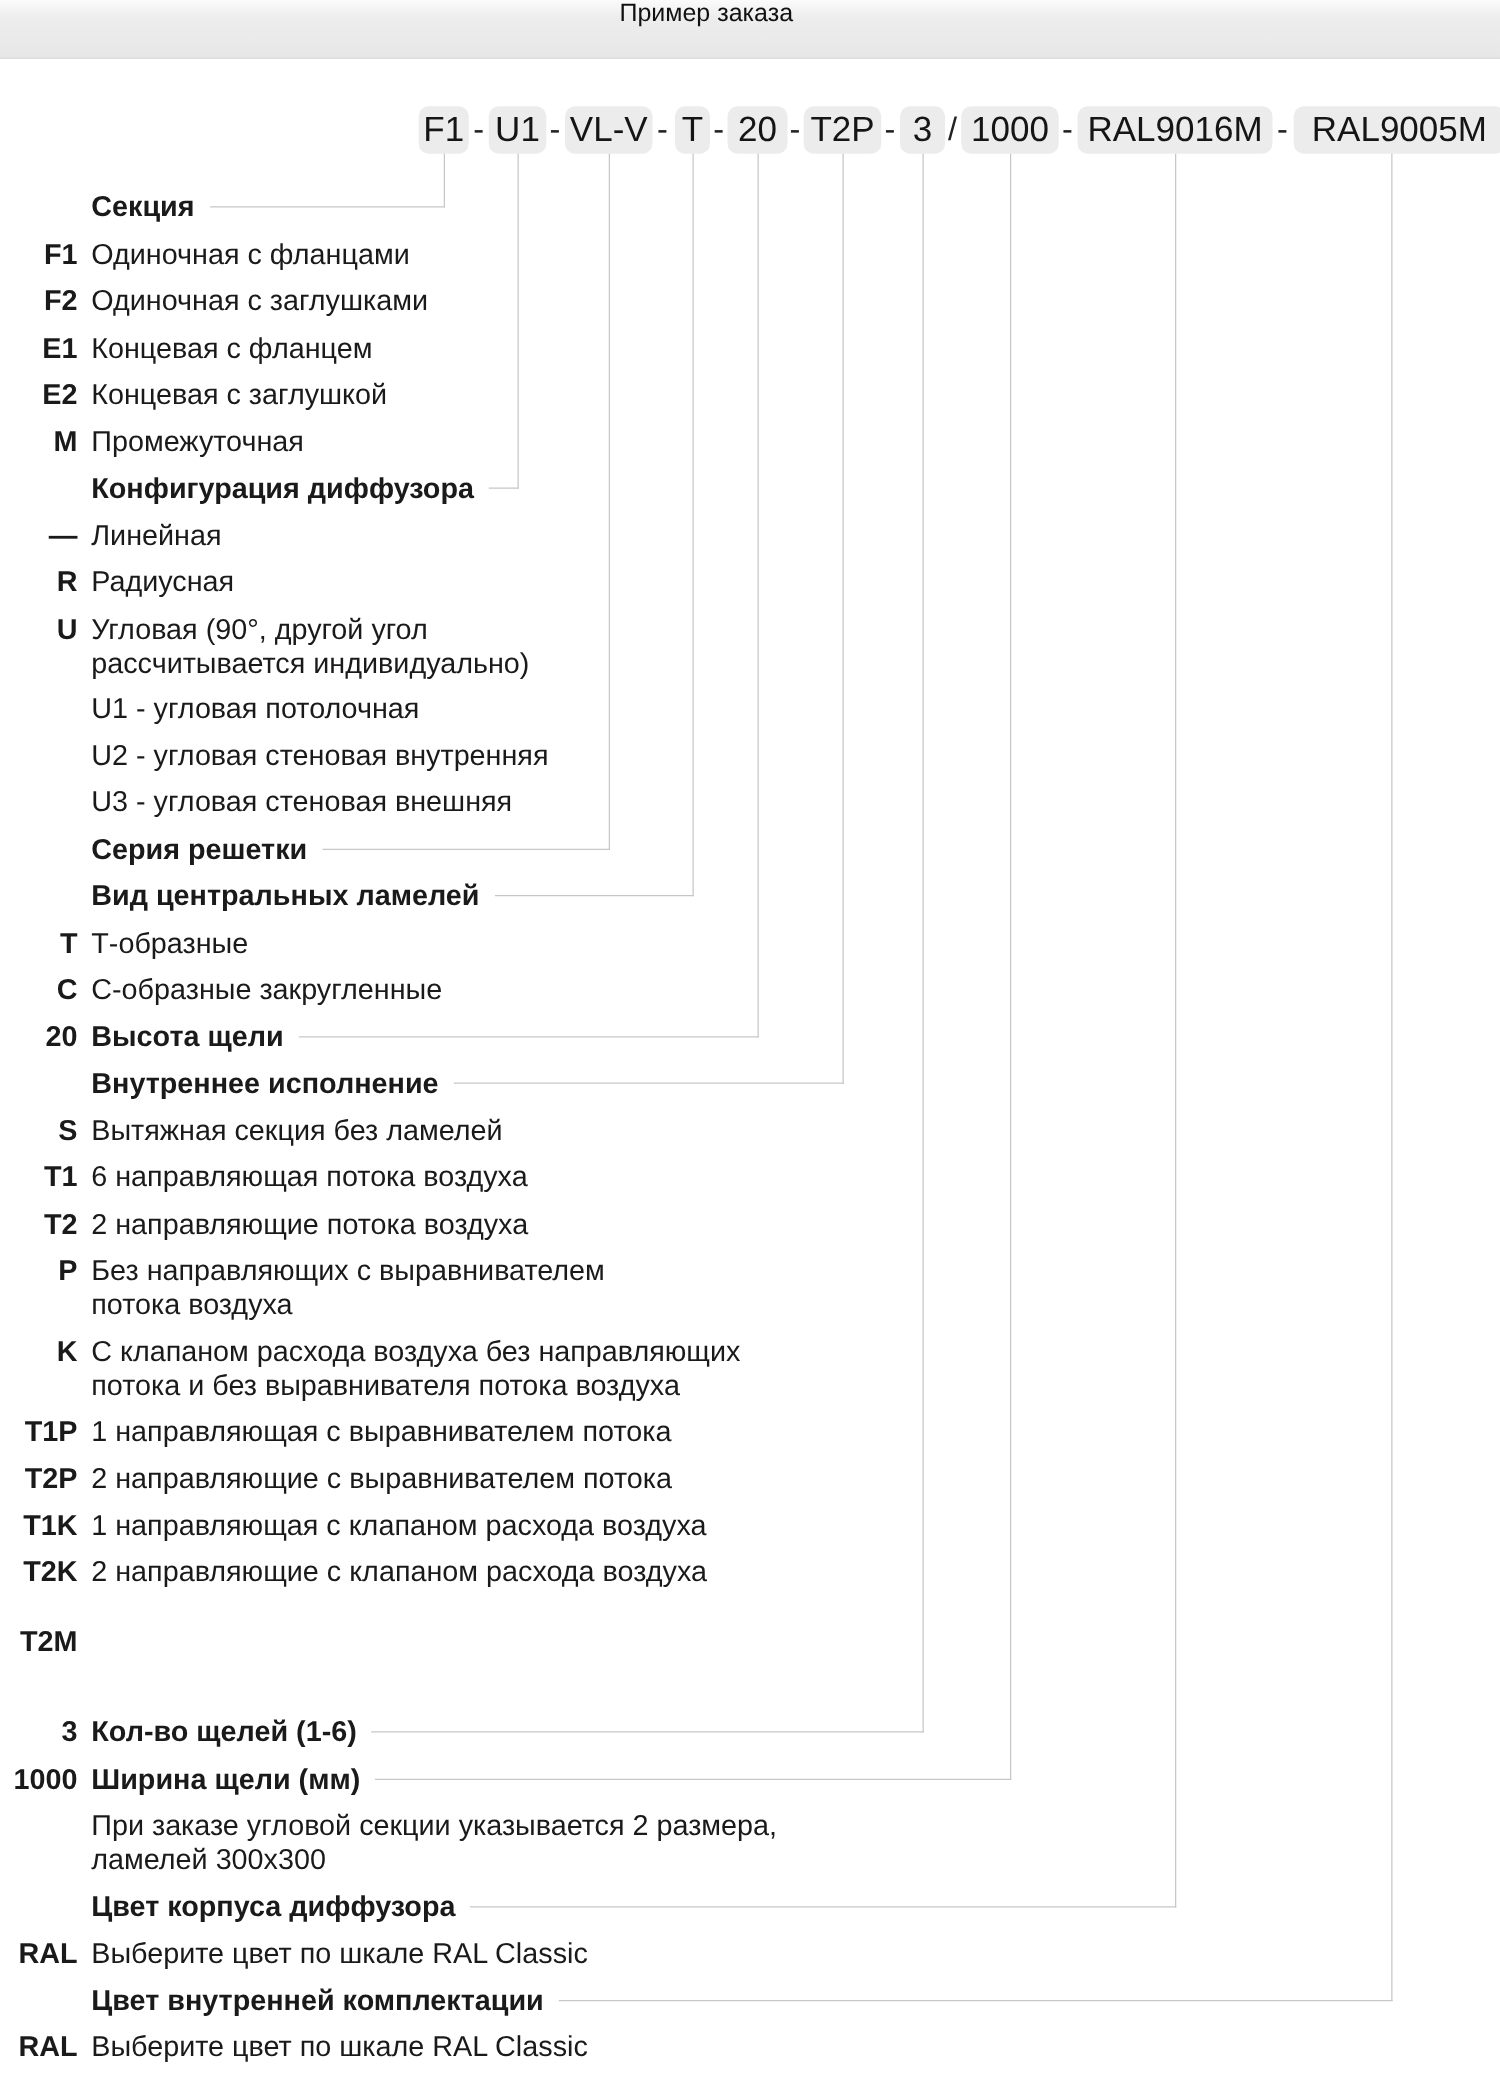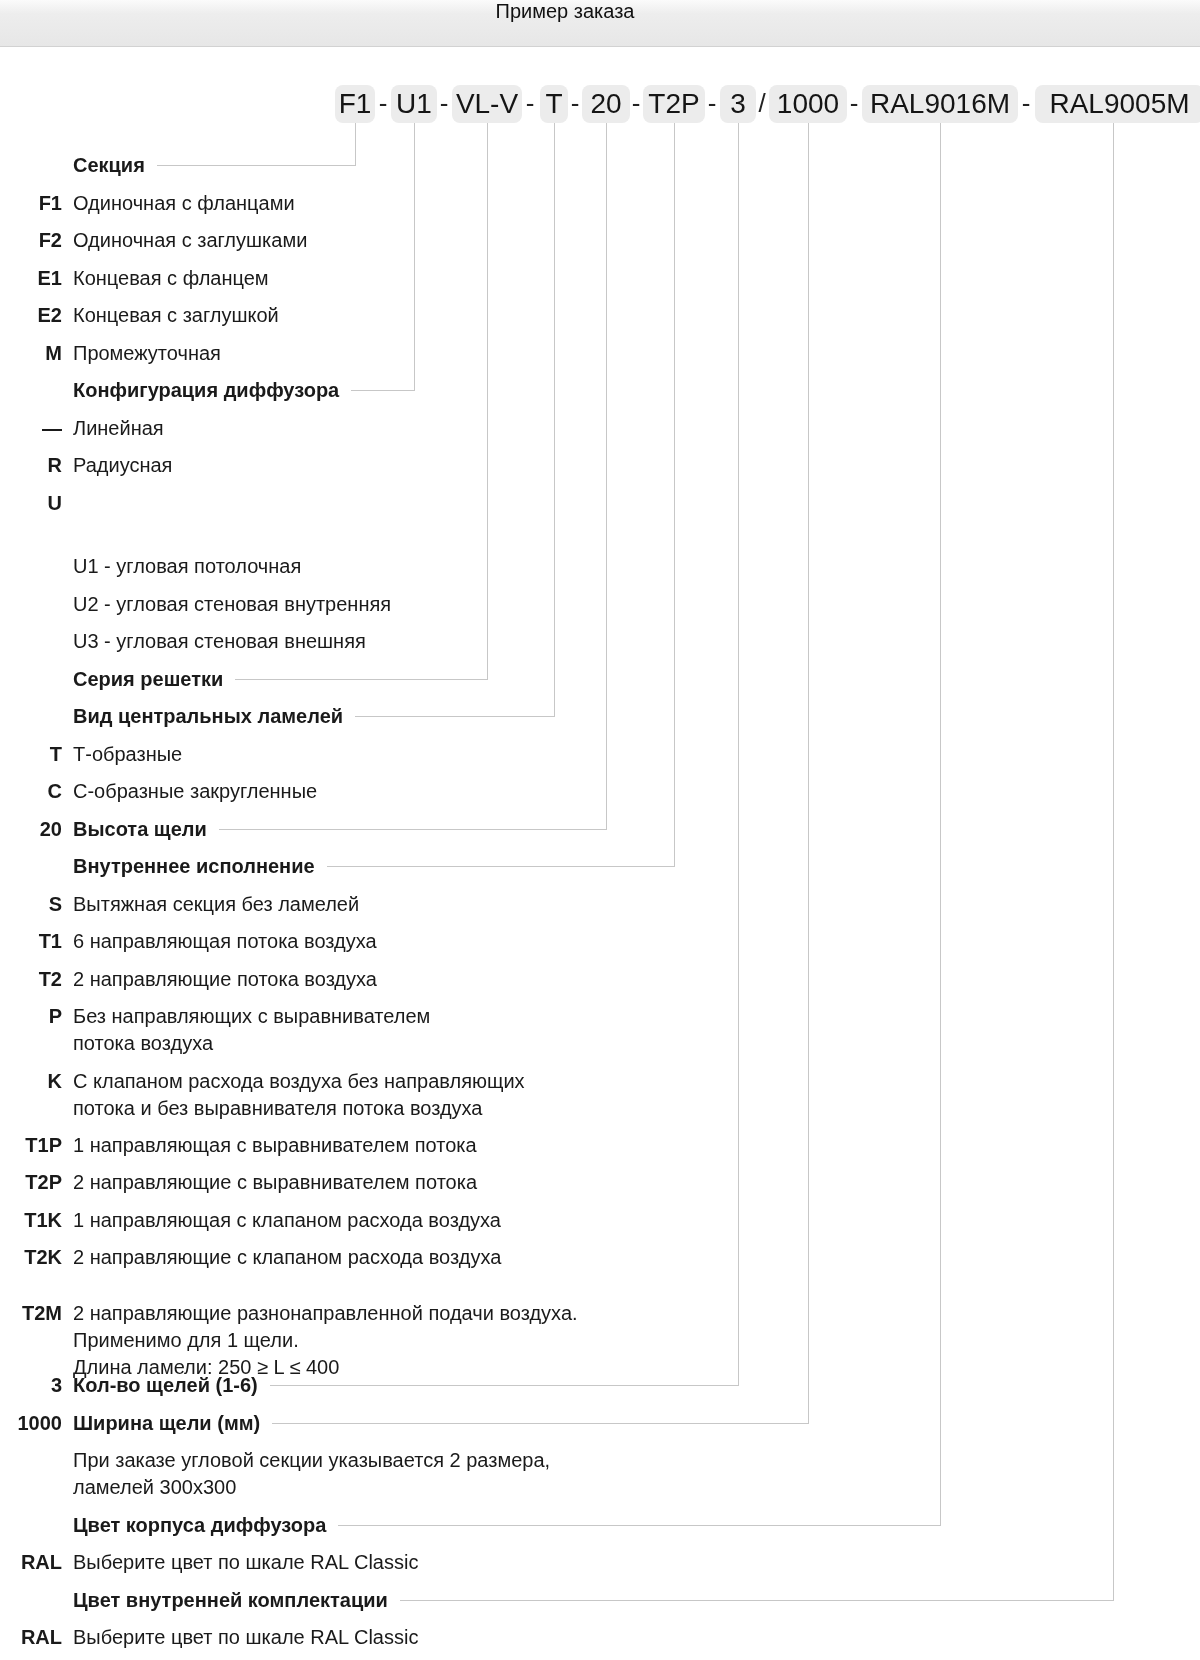--- a/index.html
+++ b/index.html
@@ -16,21 +16,21 @@
   .topbar .title{font-size:20px;color:#111;margin-right:70px;}
   .code-box{
     position:absolute;top:85px;height:38px;line-height:38px;
     background:#ececec;border-radius:8px;text-align:center;
     font-size:28px;color:#151515;white-space:nowrap;
   }
   .code-sep{
     position:absolute;top:85px;height:38px;line-height:37px;width:20px;
     text-align:center;font-size:26px;color:#222;
   }
-  .row{position:absolute;left:0;display:flex;align-items:flex-start;font-size:20px;line-height:27px;}
+  .row{position:absolute;left:0;display:flex;align-items:flex-start;font-size:23px;line-height:27px;}
   .row.section{align-items:center;height:27px;}
   .row .code{flex:0 0 62px;text-align:right;font-weight:700;white-space:nowrap;}
   .row .desc{margin-left:11px;}
   .row .desc div{white-space:nowrap;}
   .slabel{margin-left:11px;font-weight:700;white-space:nowrap;}
   .hline{flex:1 0 12px;height:0;border-top:1.5px solid #c7c7c7;margin-left:12px;align-self:center;}
   .vline{position:absolute;top:123px;width:0;border-left:1.5px solid #c7c7c7;}
 </style>
 </head>
 <body>
@@ -108,20 +108,24 @@
       </div>
     </div>
     <div class="row" style="top: 452px;">
       <span class="code">R</span>
       <div class="desc">
         <div>Радиусная</div>
       </div>
     </div>
     <div class="row" style="top: 490px;">
       <span class="code">U</span>
+      <div class="desc">
+        <div>Угловая (90°, другой угол</div>
+        <div>рассчитывается индивидуально)</div>
+      </div>
     </div>
     <div class="row" style="top: 553px;">
       <span class="code"></span>
       <div class="desc">
         <div>U1 - угловая потолочная</div>
       </div>
     </div>
     <div class="row" style="top: 591px;">
       <span class="code"></span>
       <div class="desc">
@@ -221,25 +225,20 @@
       </div>
     </div>
     <div class="row" style="top: 1244px;">
       <span class="code">T2K</span>
       <div class="desc">
         <div>2 направляющие с клапаном расхода воздуха</div>
       </div>
     </div>
     <div class="row" style="top: 1300px;">
       <span class="code">T2M</span>
-      <div class="desc">
-        <div>2 направляющие разнонаправленной подачи воздуха.</div>
-        <div>Применимо для 1 щели.</div>
-        <div>Длина ламели: 250 ≥ L ≤ 400</div>
-      </div>
     </div>
     <div class="vline" style="left: 738px; height: 1263px;"></div>
     <div class="row section" style="top: 1372px; width: 739px;">
       <span class="code">3</span>
       <span class="slabel">Кол-во щелей (1-6)</span>
       <div class="hline"></div>
     </div>
     <div class="vline" style="left: 808px; height: 1301px;"></div>
     <div class="row section" style="top: 1410px; width: 809px;">
       <span class="code">1000</span>

